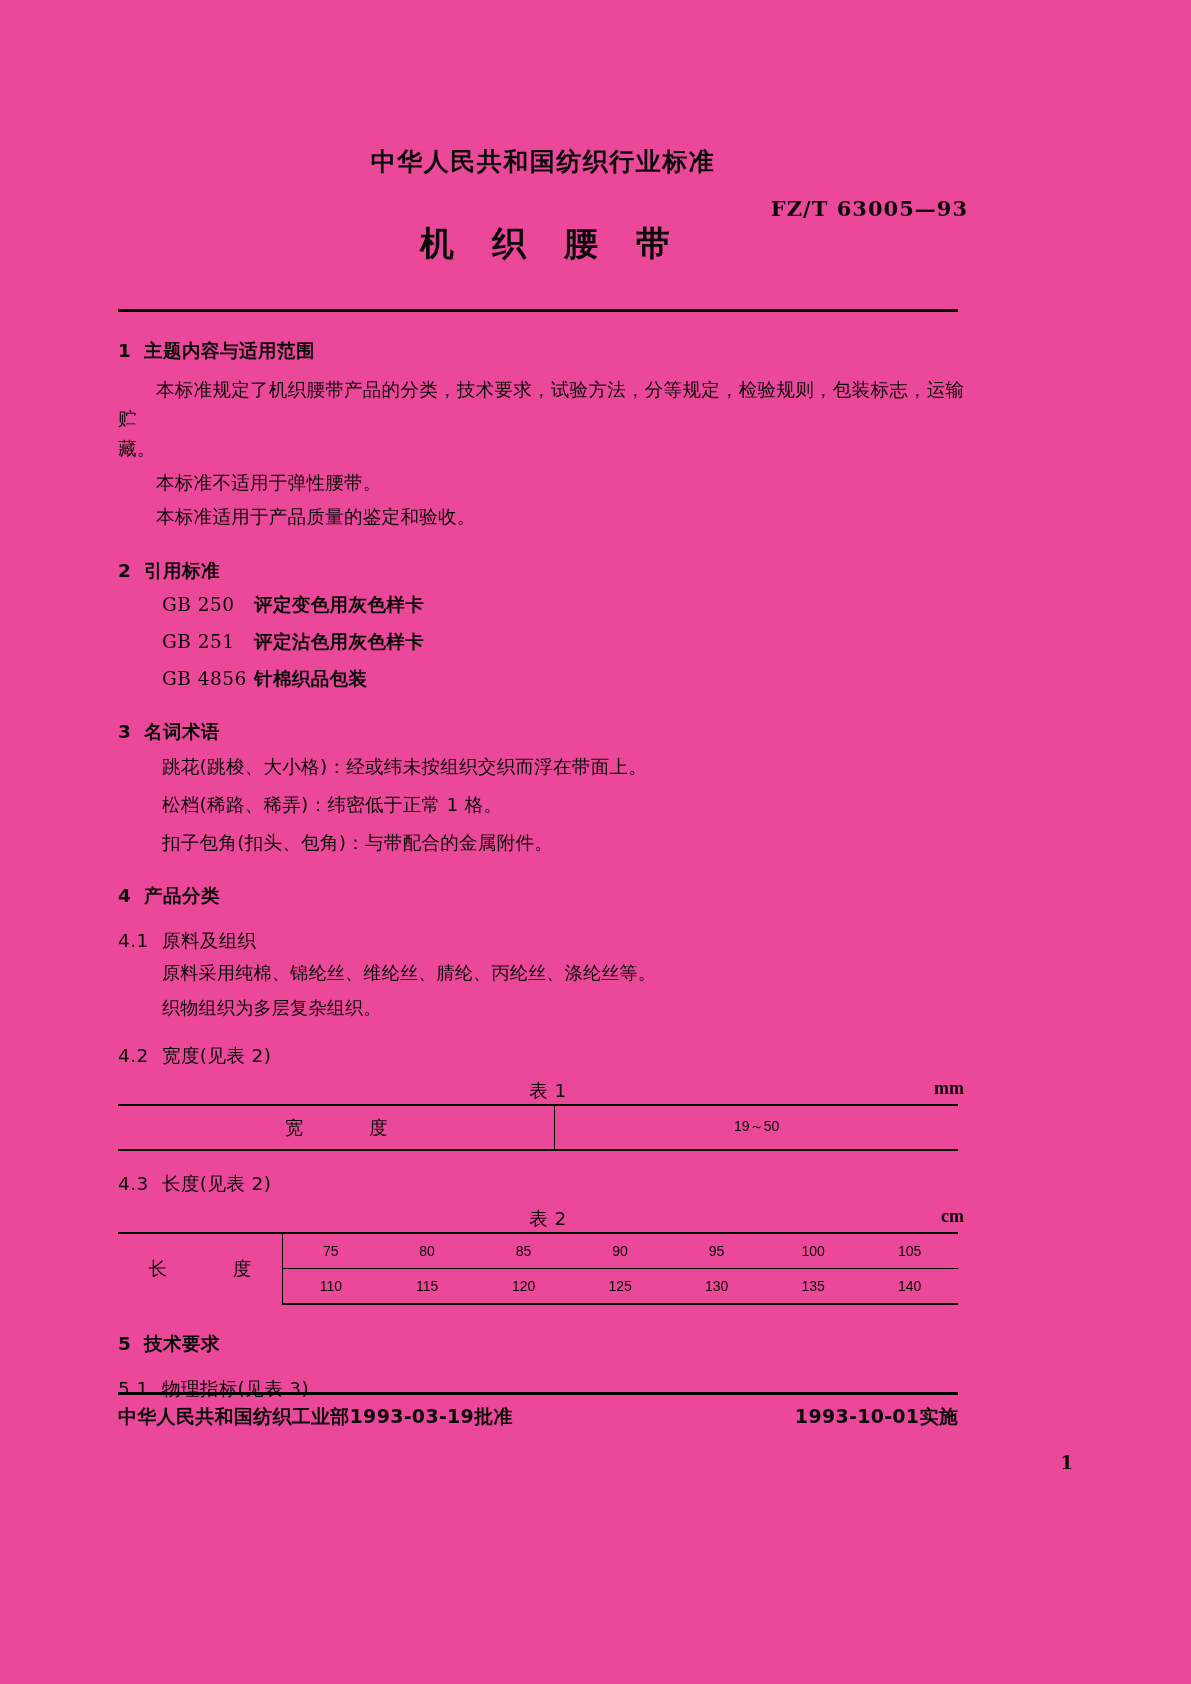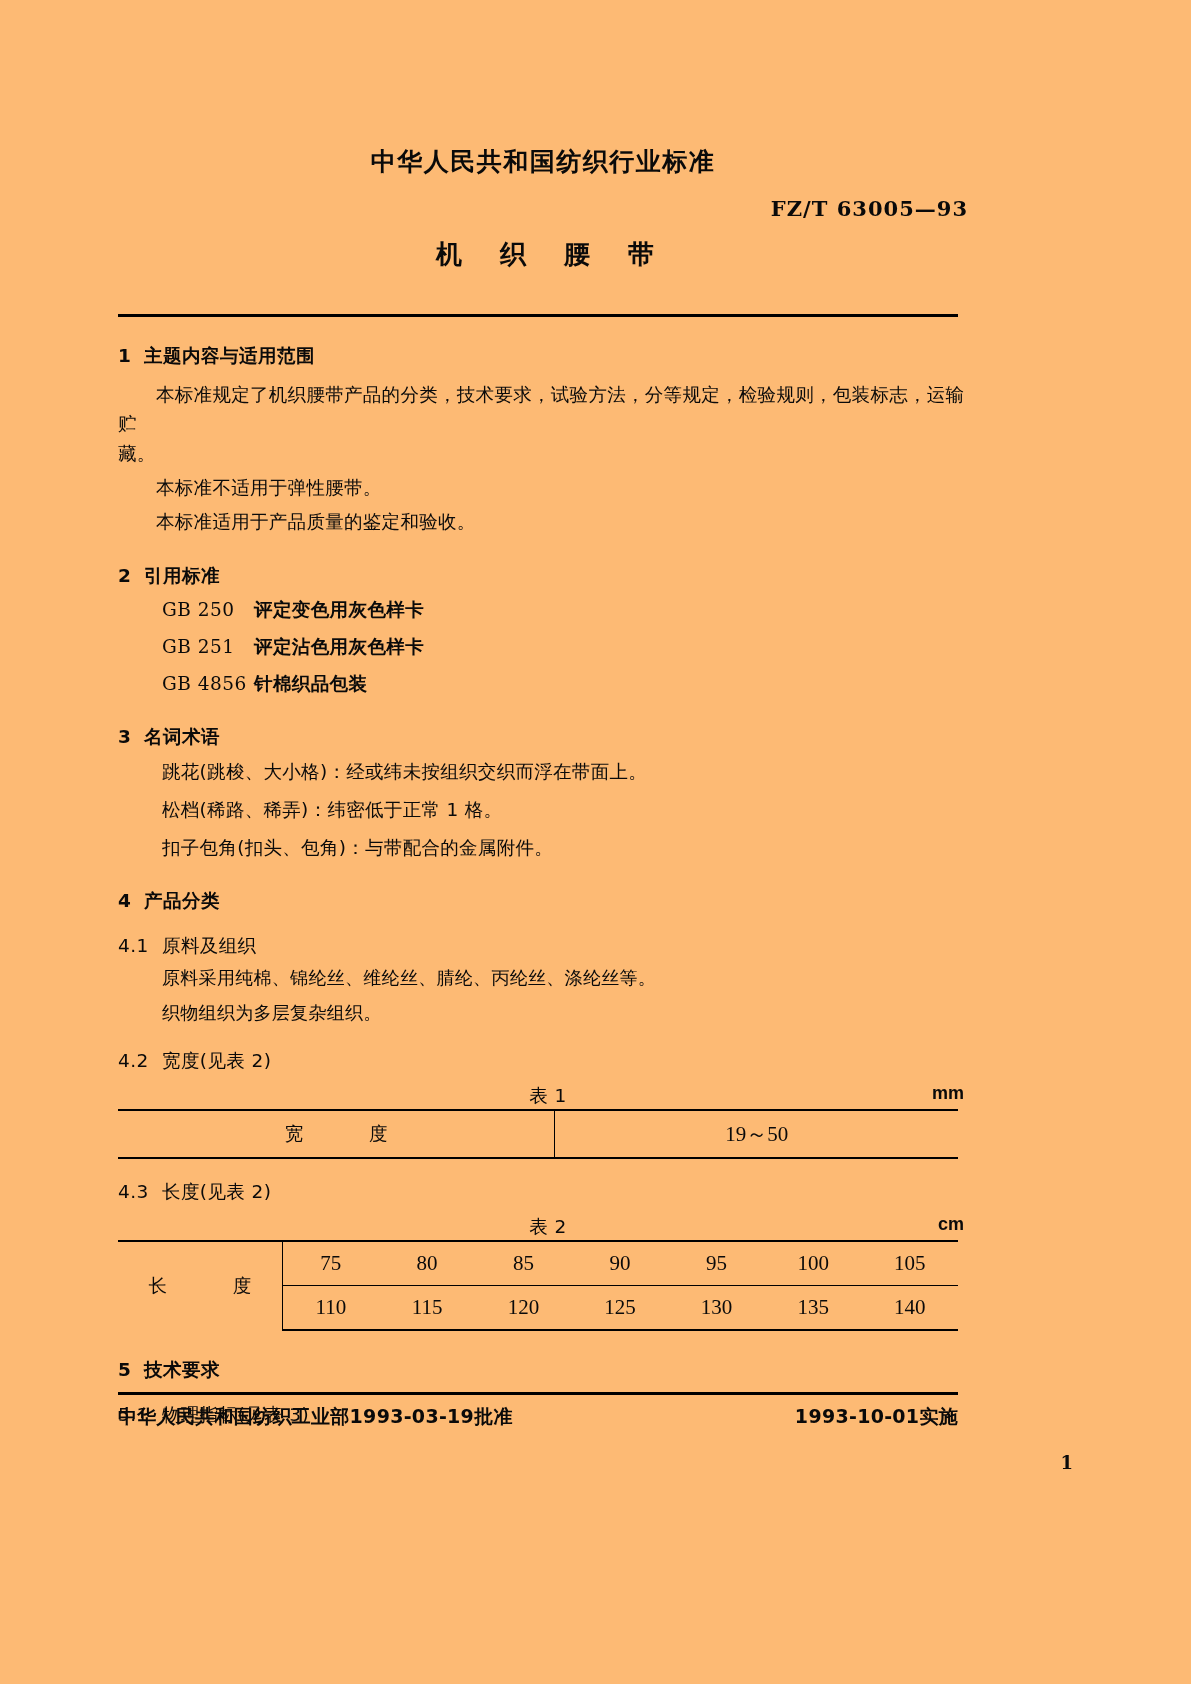--- a/index.html
+++ b/index.html
@@ -13,21 +13,21 @@
     font-family: "DejaVu Sans", "Liberation Sans", sans-serif;
     color: #0a0a0a;
     position: relative;
     overflow: hidden;
   }
   .page {
     position: absolute;
     left: 0; top: 0;
     width: 1191px;
     height: 1684px;
-    background: #fdba74;
+    background: #ec4899;
   }
   .content {
     position: absolute;
     left: 118px;
     top: 0;
     width: 860px;
   }
 
   
   .doc-header {
@@ -46,23 +46,22 @@
     text-align: right;
     padding-right: 10px;
   }
   .std-number {
     font-family: "DejaVu Serif", "Liberation Serif", serif;
     font-size: 21px;
     font-weight: bold;
     letter-spacing: 1px;
   }
   .main-title {
-    margin-top: 16px;
     text-align: center;
-    font-size: 26px;
+    font-size: 34px;
     font-weight: bold;
     letter-spacing: 38px;
     text-indent: 38px;
     margin-left: -6px;
   }
   .rule-top {
     margin-top: 42px;
     border-top: 3px solid #000;
     width: 840px;
   }
@@ -143,33 +142,33 @@
   }
   .table-caption {
     text-align: center;
     font-size: 18.5px;
     letter-spacing: 0.5px;
   }
   .table-unit {
     position: absolute;
     right: 14px;
     top: 0;
-    font-family: Liberation Sans, sans-serif;
+    font-family: Liberation Serif, serif;
     font-size: 18px;
     font-weight: bold;
   }
   table.std {
     border-collapse: collapse;
     width: 840px;
     table-layout: fixed;
   }
   table.std td {
     text-align: center;
-    font-size: 21px;
-    font-family: Liberation Serif, serif;
+    font-size: 14px;
+    font-family: Liberation Sans, sans-serif;
     padding: 9px 0;
   }
   table.std td.cjk {
     font-family: "DejaVu Sans", "Liberation Sans", sans-serif;
     font-size: 18.5px;
     letter-spacing: 30px;
     text-indent: 30px;
   }
   .t1-top { border-top: 2.5px solid #000; }
   .t1-bottom { border-bottom: 2.5px solid #000; }

